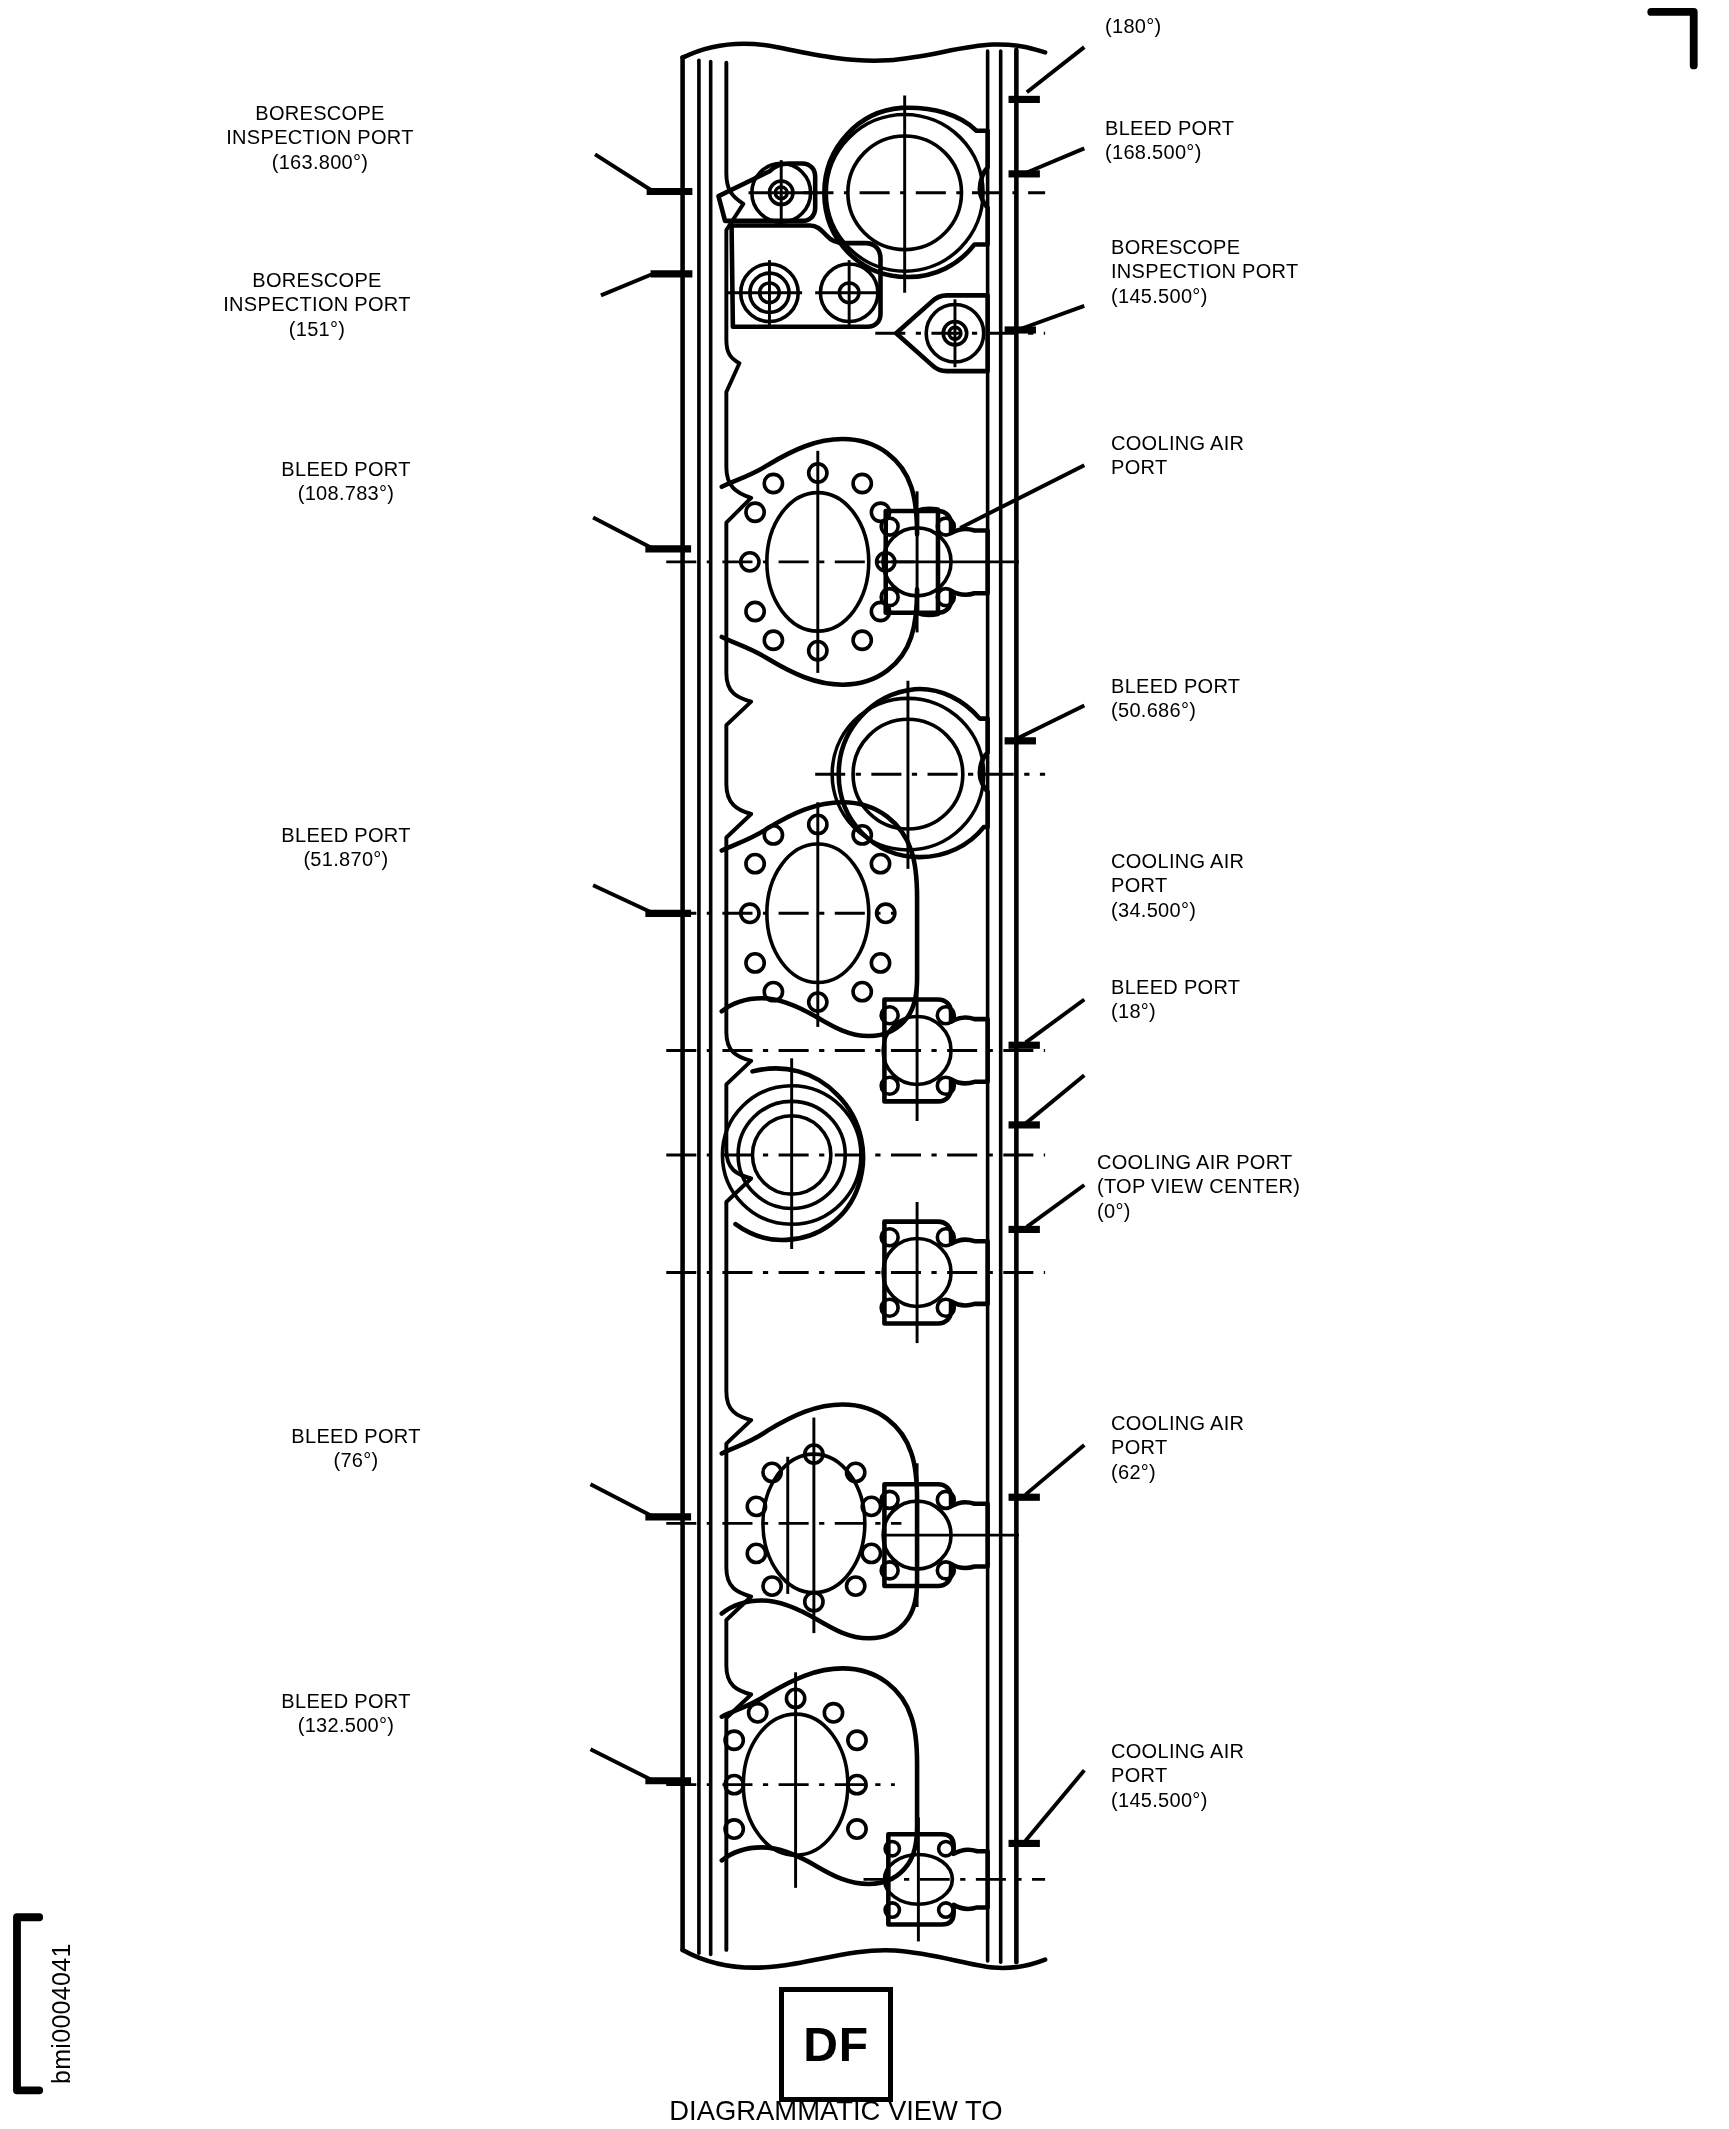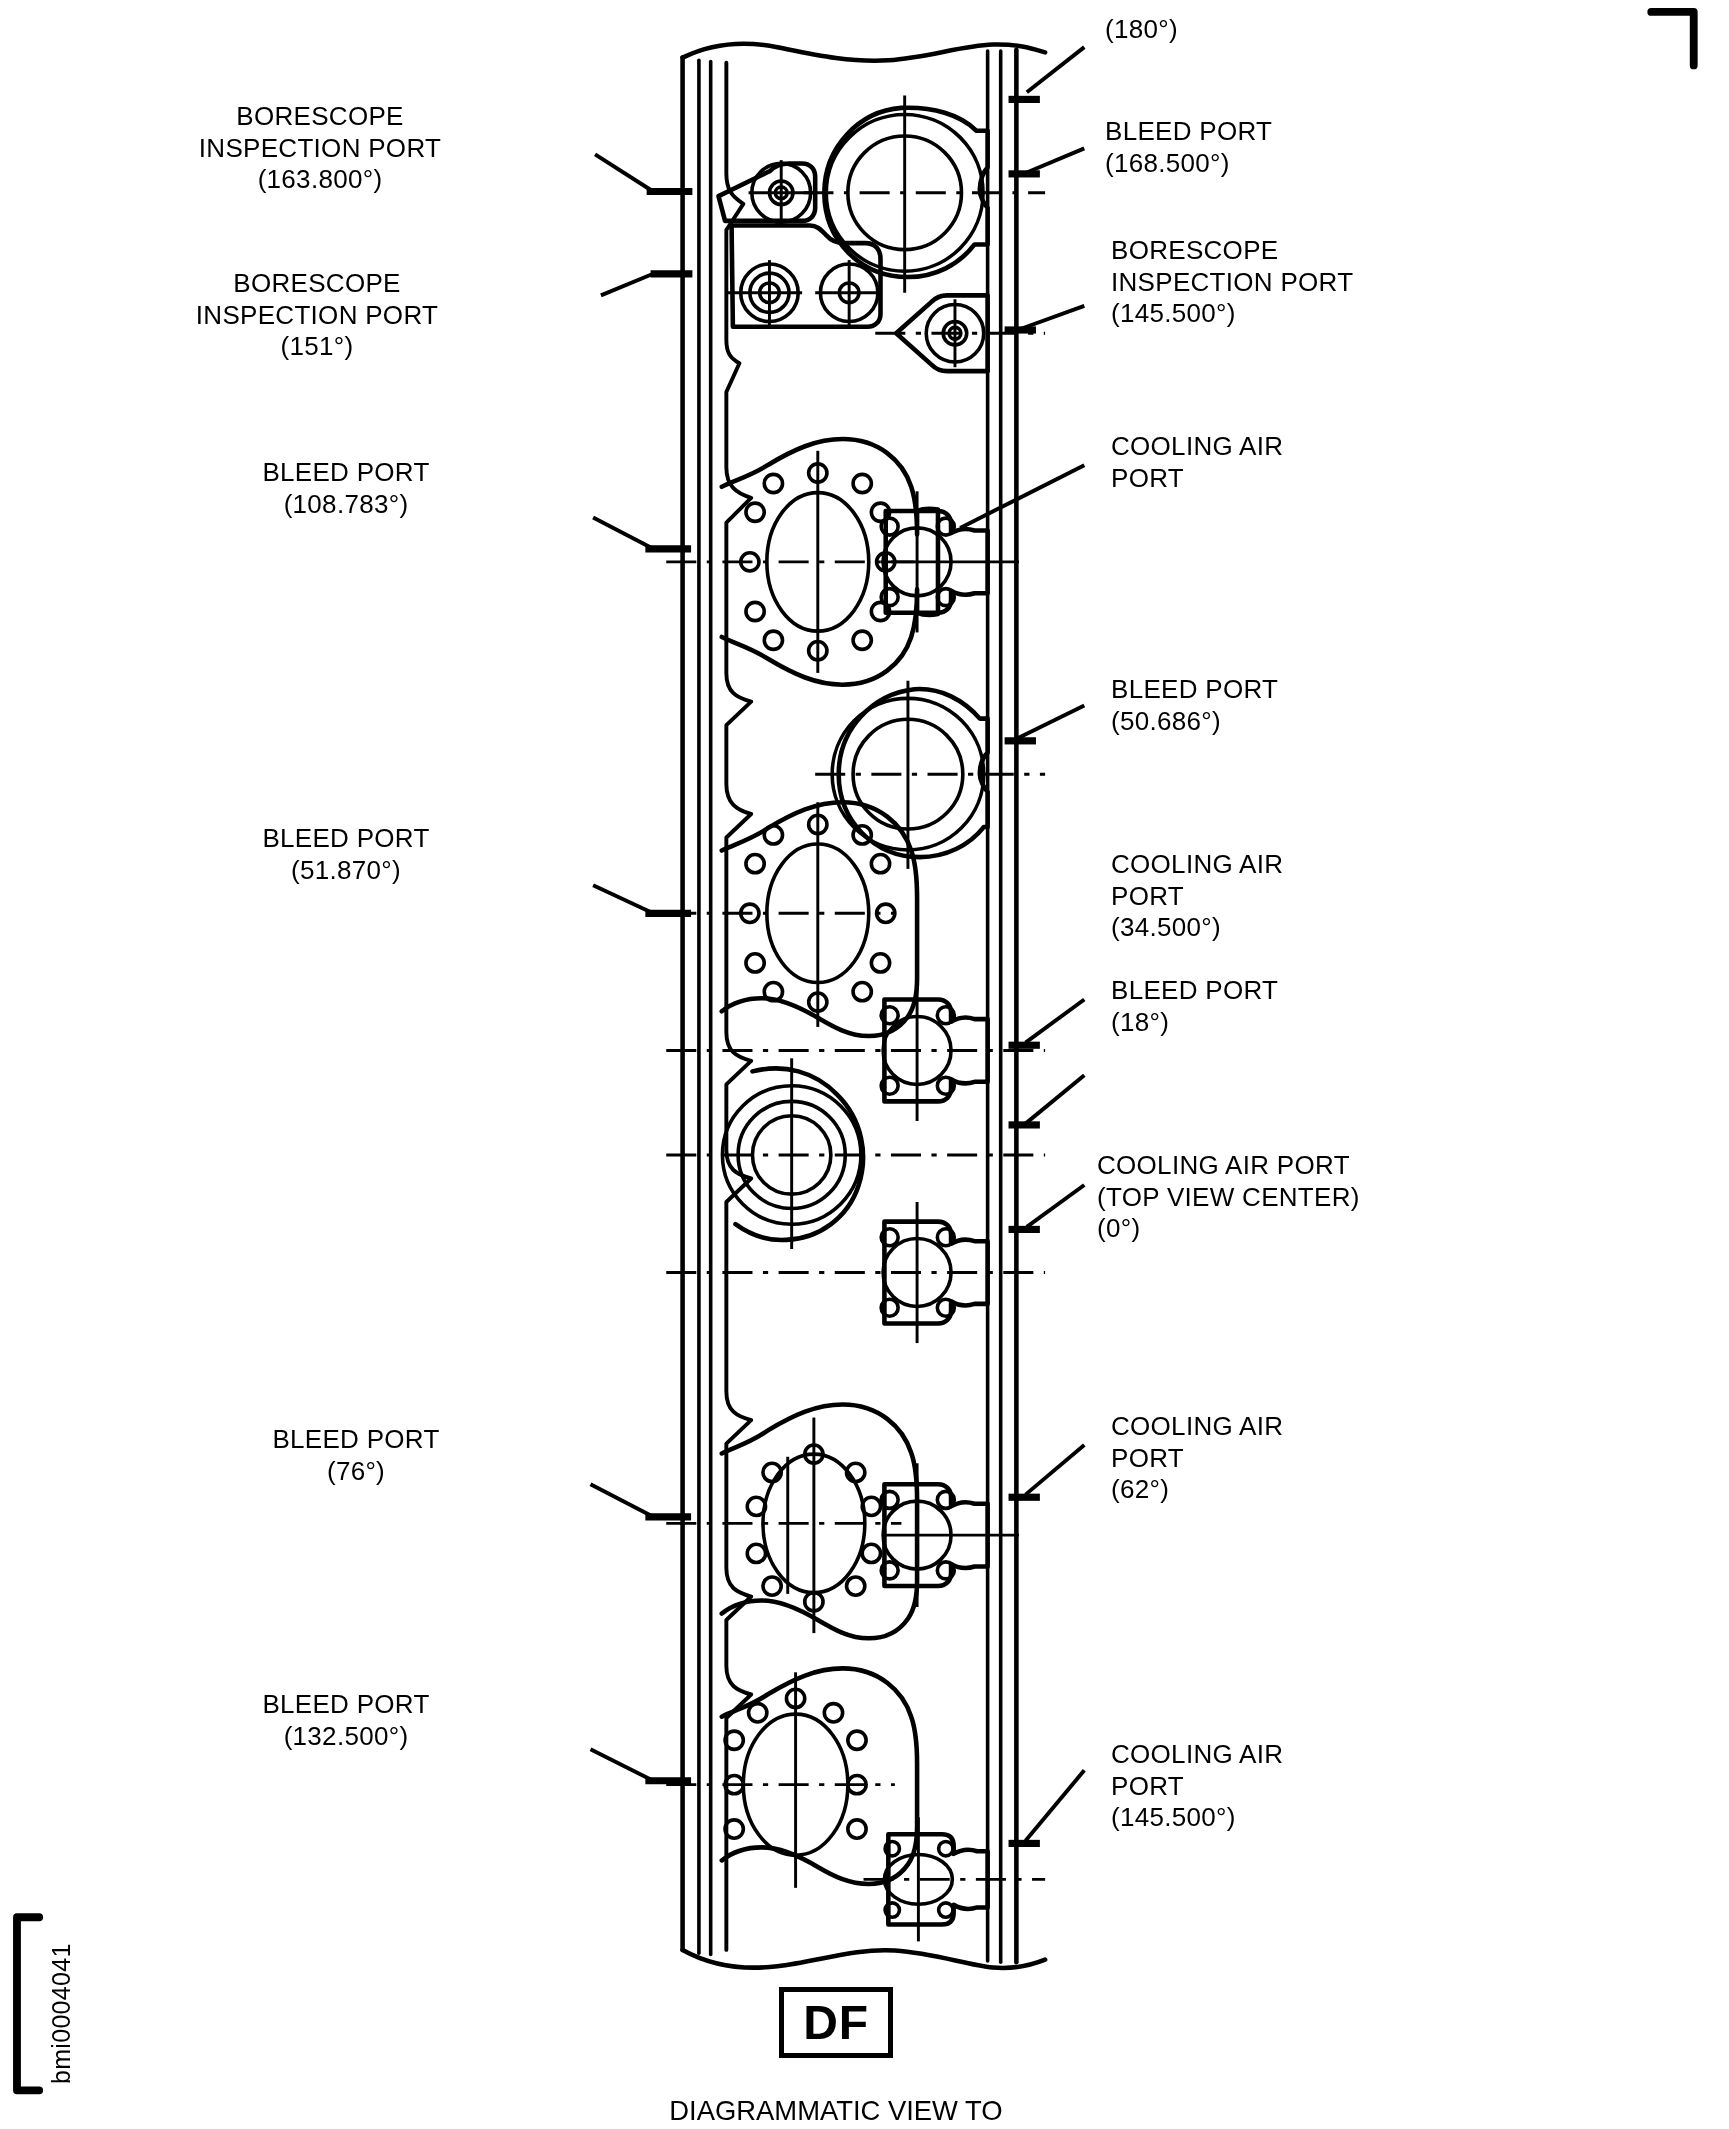--- a/index.html
+++ b/index.html
@@ -6,21 +6,21 @@
   body{
     width:1729px;height:2129px;position:relative;overflow:hidden;
     font-family:"Liberation Sans","DejaVu Sans",sans-serif;
     color:#000;
   }
   #stage{position:absolute;inset:0;}
   svg.art{position:absolute;left:0;top:0;width:1729px;height:2129px;}
 
   .lbl{
     position:absolute;
-    font-size:26px;
+    font-size:20px;
     line-height:1.22;
     letter-spacing:0.3px;
     font-weight:400;
     white-space:nowrap;
     color:#000;
   }
   .lbl .ln{display:block;}
   .lbl.right{text-align:left;}
   .lbl.left{text-align:center;}
 
@@ -593,21 +593,21 @@
     <span class="ln">PORT</span>
     <span class="ln">(62°)</span>
   </div>
 
   <div class="lbl right" style="left:1111px;top:1739px;">
     <span class="ln">COOLING AIR</span>
     <span class="ln">PORT</span>
     <span class="ln">(145.500°)</span>
   </div>
 
-  <div id="dfbox" style="left:779px;top:1987px;width:114px;height:71px;">
+  <div id="dfbox" style="left:779px;top:1987px;width:114px;height:115px;">
     <span>DF</span>
   </div>
 
   <div id="viewcap" style="left:653px;top:2094px;width:366px;">
     <span class="ln">DIAGRAMMATIC VIEW</span>
     <span class="ln">TO SHOW BOSSES</span>
   </div>
 
   <div id="figid" style="left:47px;top:2084px;">
     <span>bmi0004041</span>

